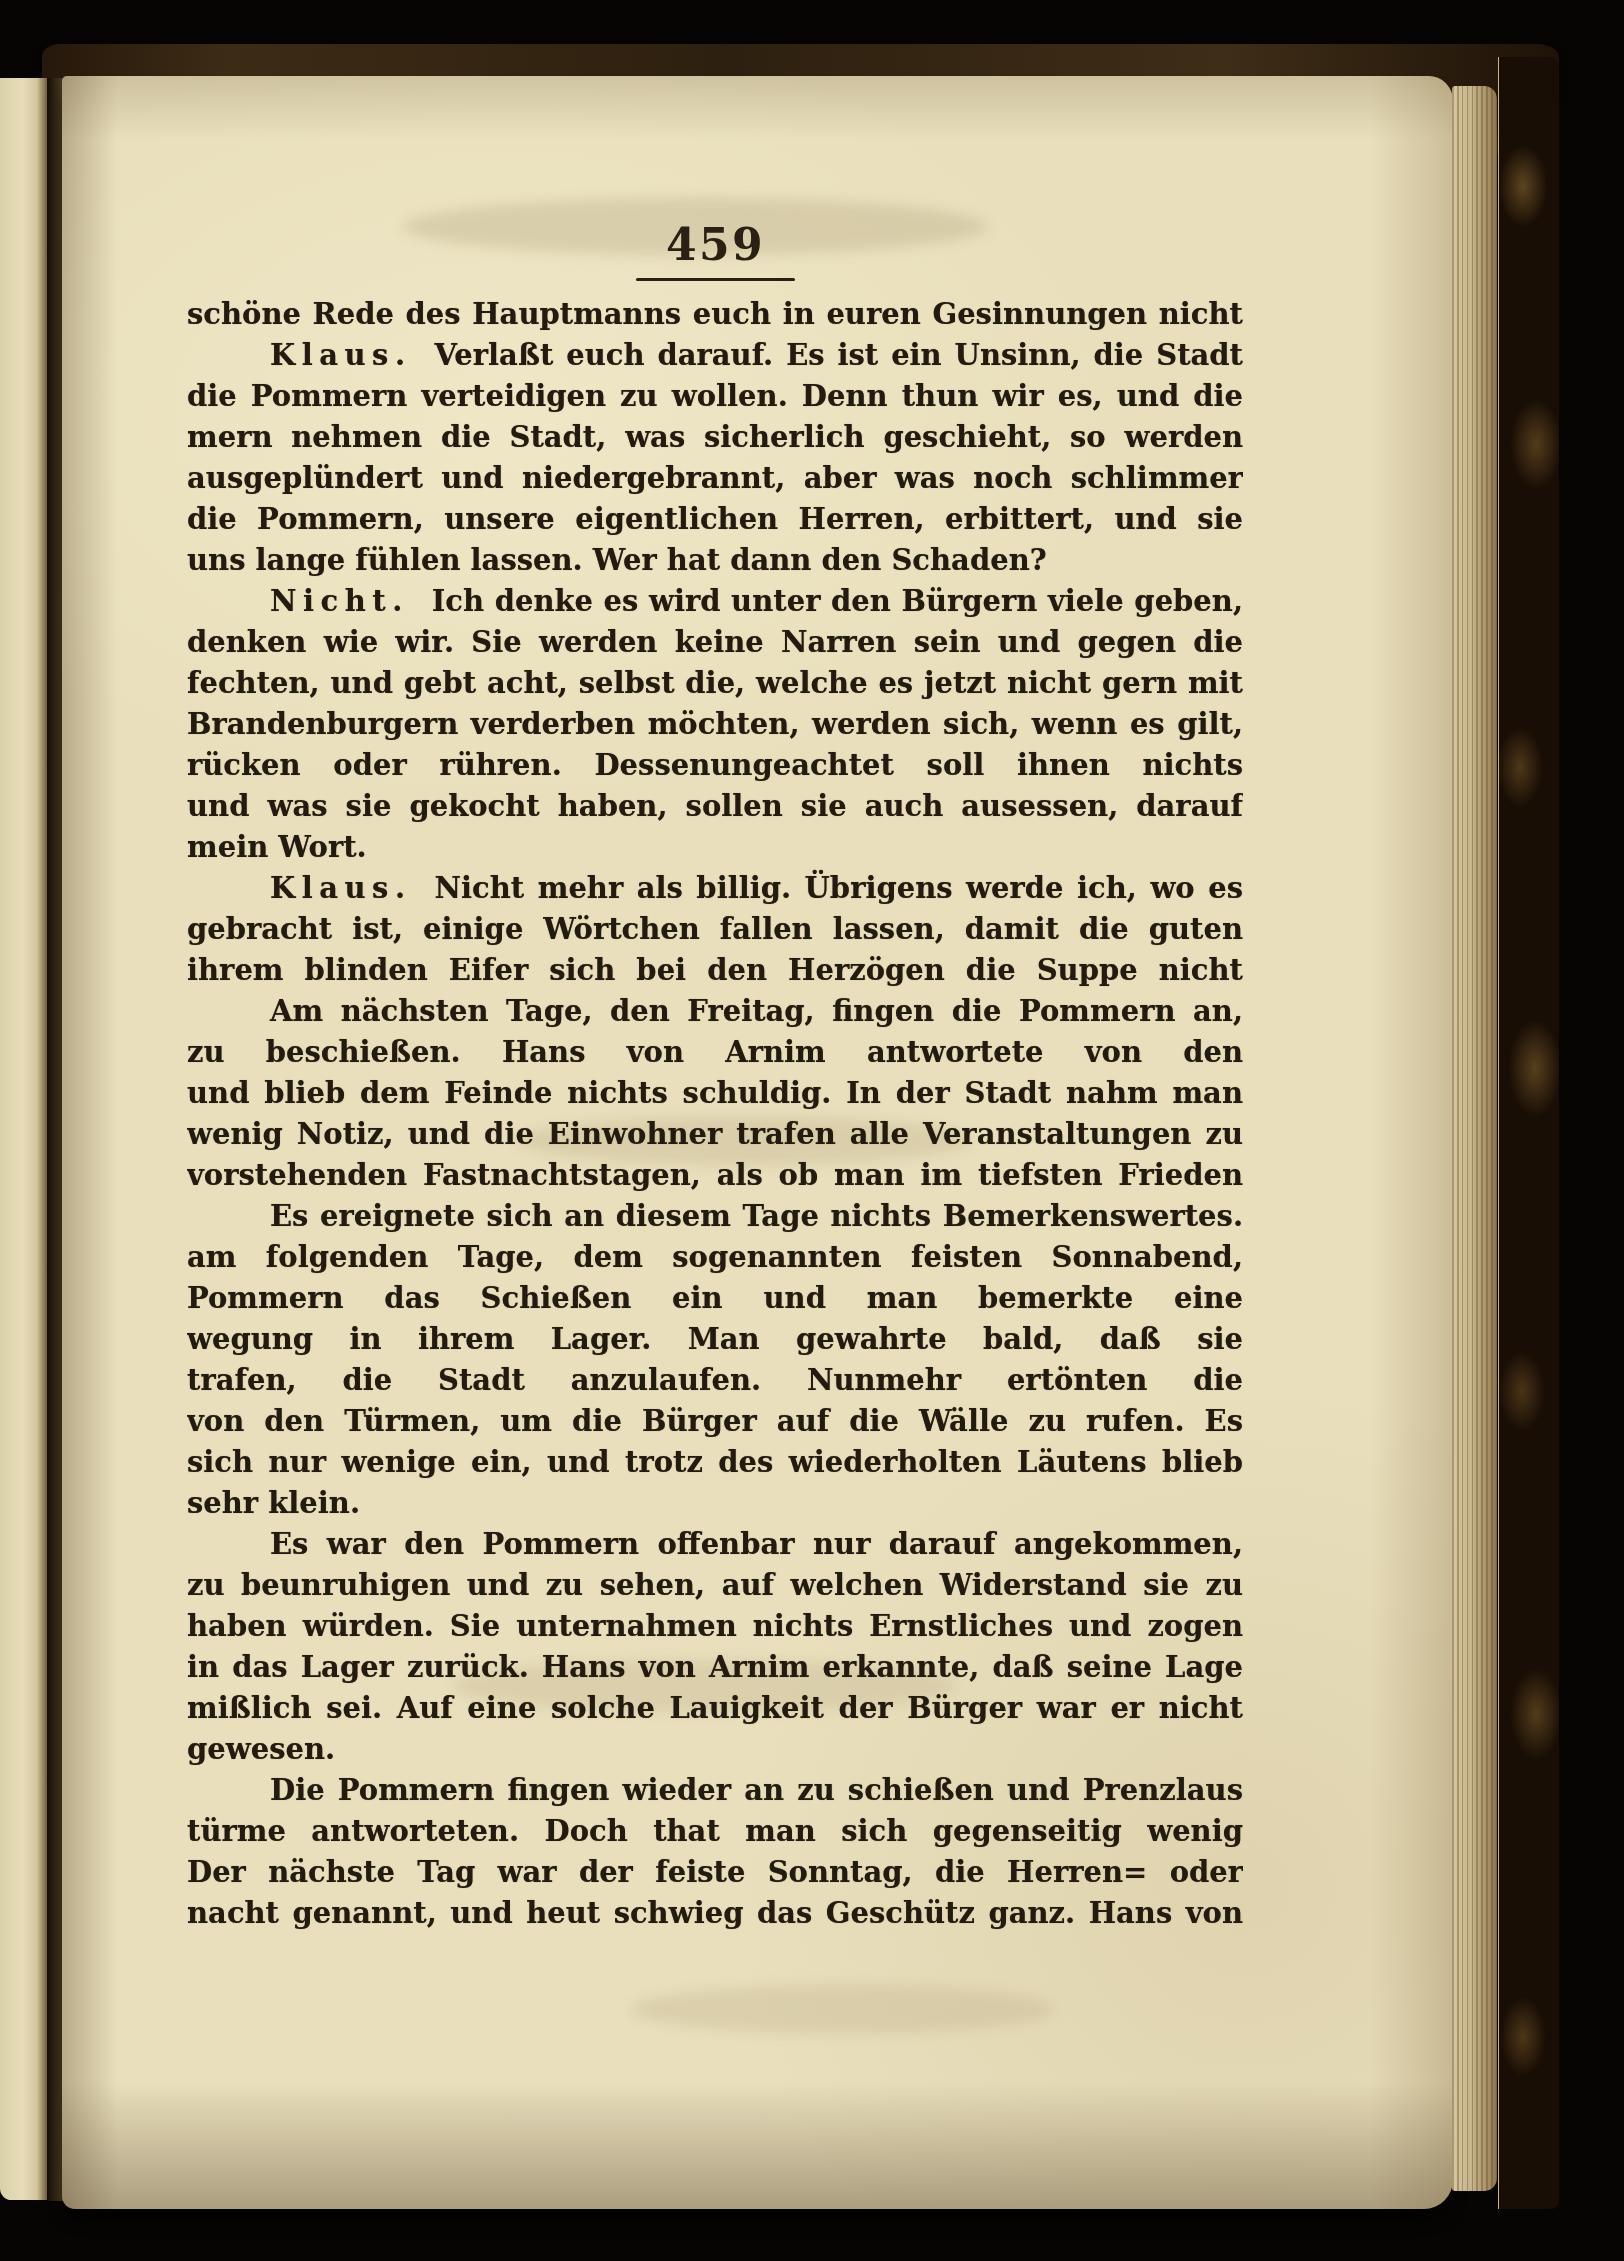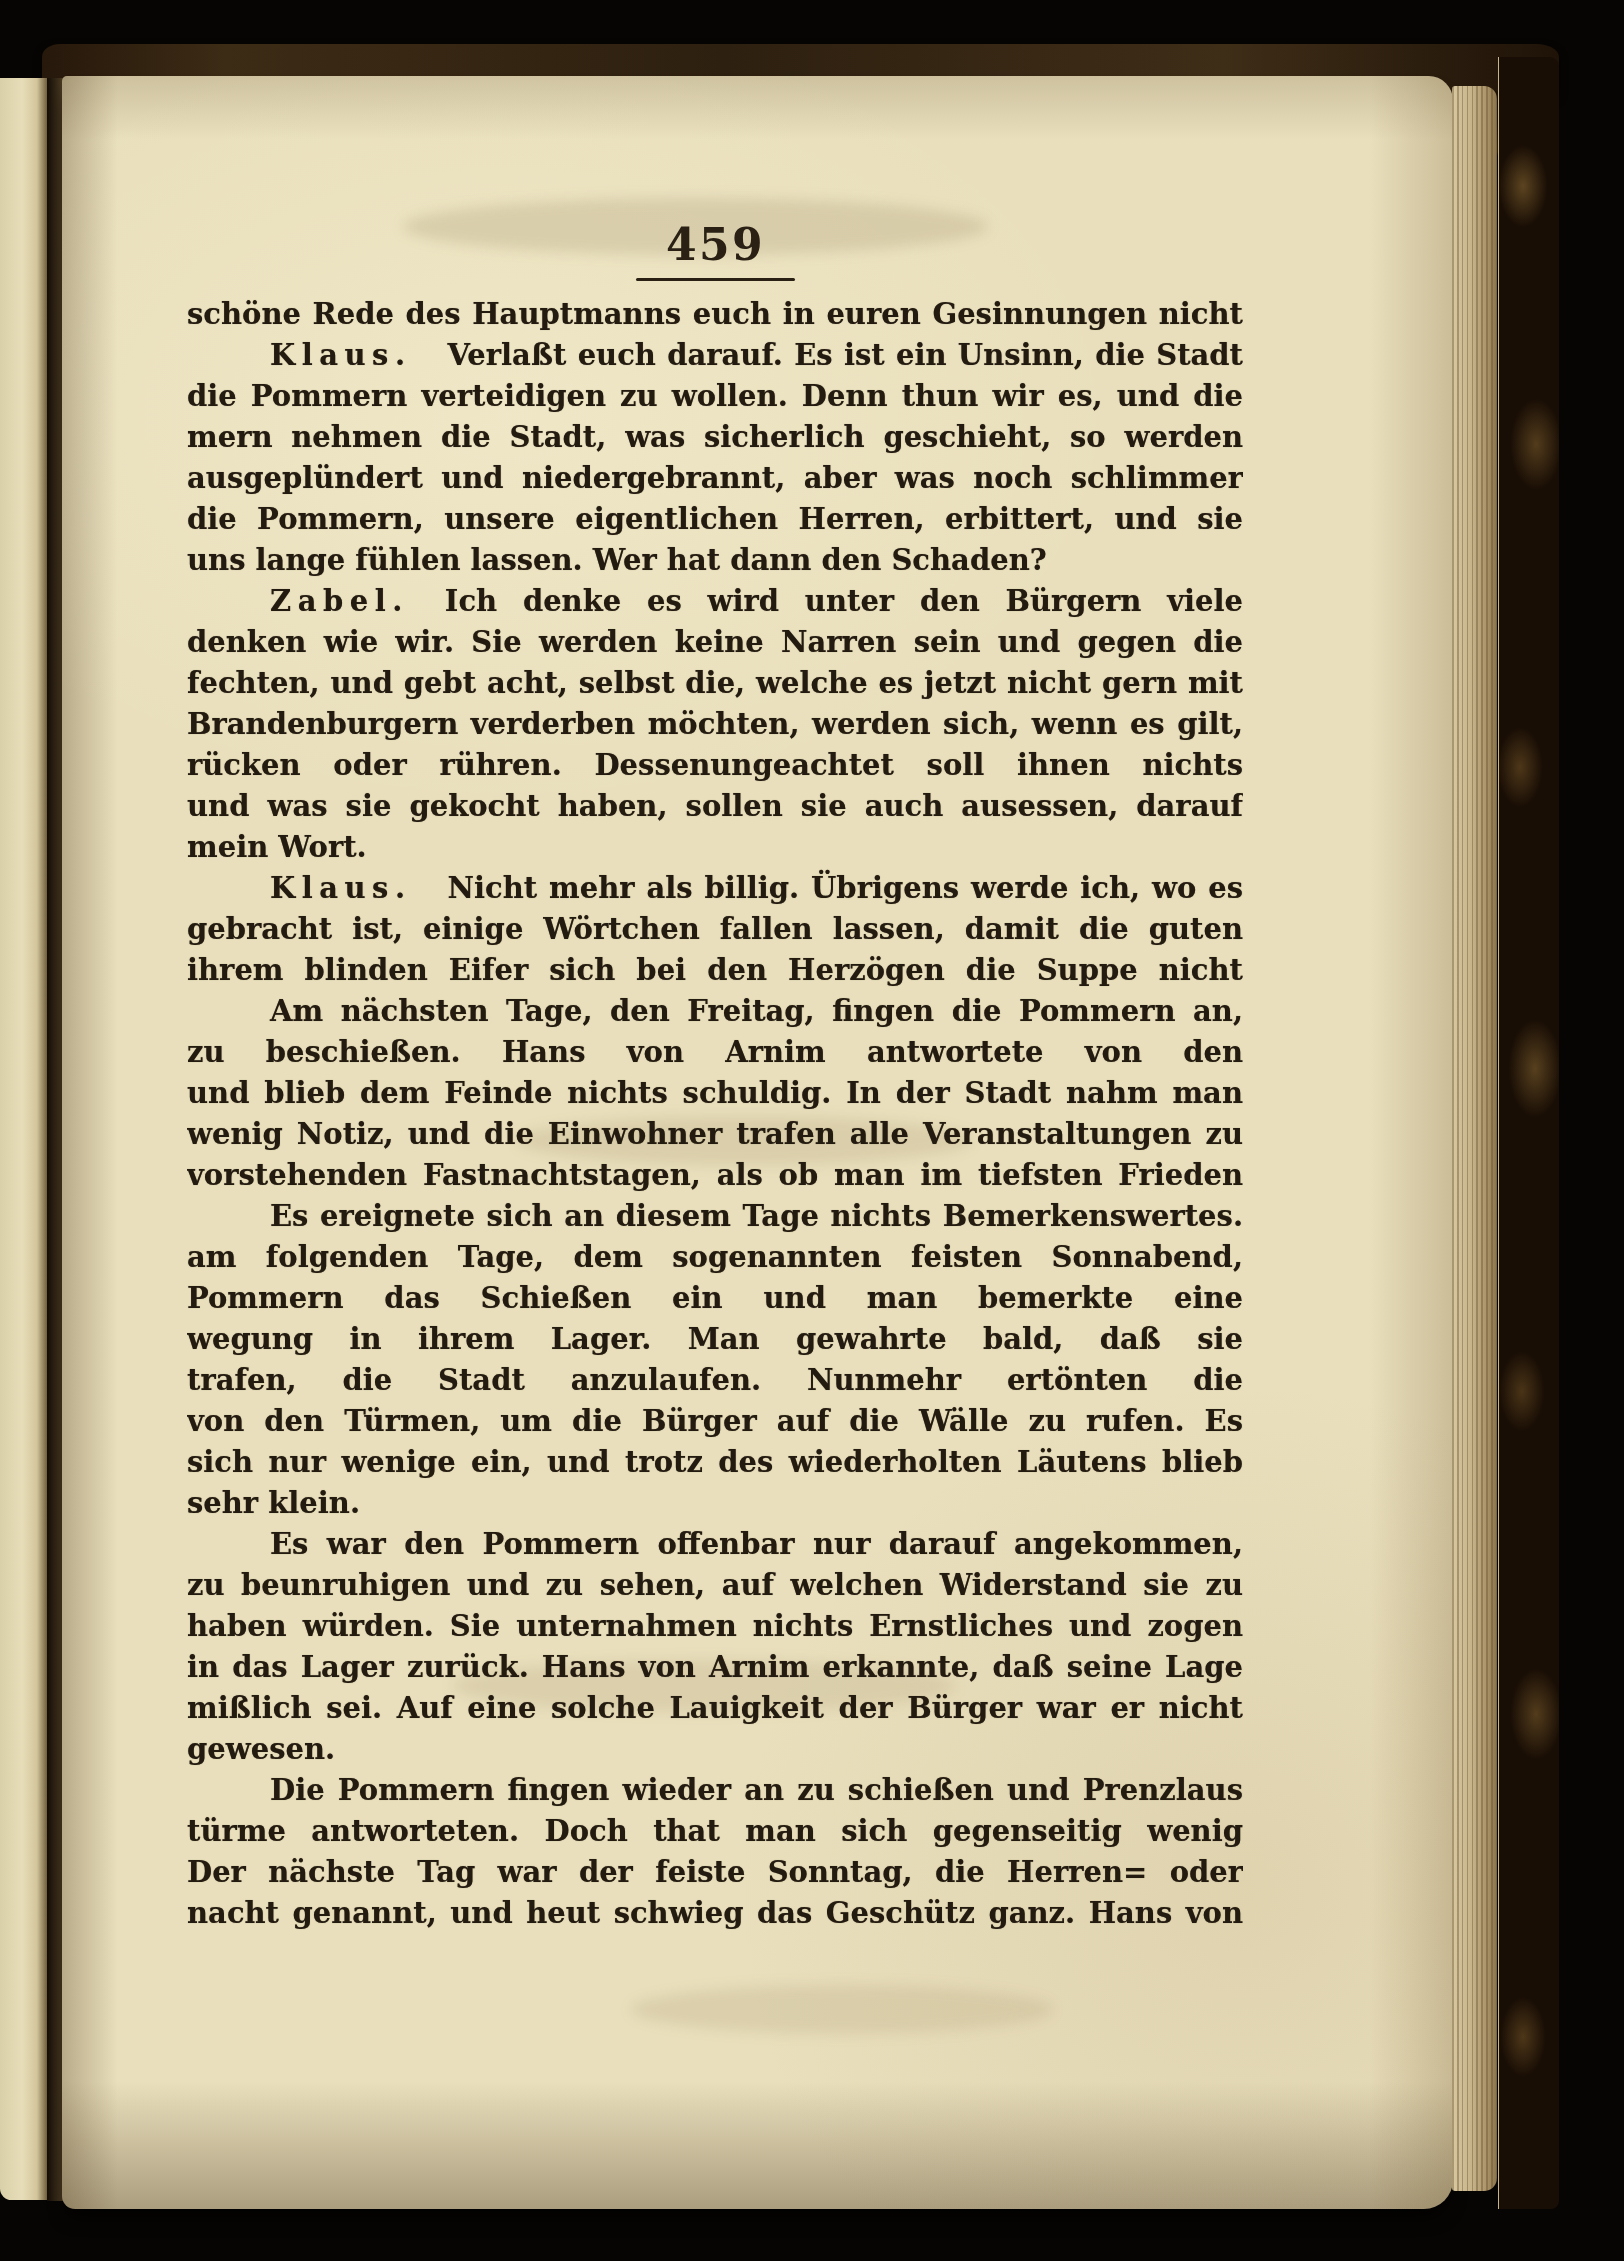--- a/index.html
+++ b/index.html
@@ -92,21 +92,21 @@
     position:absolute;left:125px;top:218px;width:1056px;color:#241b10;
   }
   .line{
     font-size:29px;font-weight:bold;line-height:41px;height:41px;
     text-align:justify;text-align-last:justify;
     overflow:hidden;
     text-shadow:0 0 0.8px rgba(42,30,14,.55);
   }
   .line.par-end{text-align-last:left;}
   .line.indent{text-indent:83px;}
-  .speaker{letter-spacing:6.5px;margin-right:36px;}
+  .speaker{letter-spacing:6.5px;margin-right:23px;}
 
   
   .stain{position:absolute;border-radius:50%;filter:blur(6.5px);pointer-events:none;}
   .s1{left:341px;top:122px;width:585px;height:57px;background:rgba(120,100,55,.16);}
   .s2{left:455px;top:1040px;width:455px;height:49px;background:rgba(120,100,55,.13);}
   .s3{left:390px;top:1584px;width:504px;height:52px;background:rgba(120,100,55,.12);}
   .s4{left:569px;top:1909px;width:422px;height:49px;background:rgba(120,100,55,.12);}
 </style>
 </head>
 <body>
@@ -129,21 +129,21 @@
     </div>
 
     <div class="textblock">
       <div class="line"><span>schöne Rede des Hauptmanns euch in euren Gesinnungen nicht wankend</span></div>
         <div class="line indent"><span class="speaker">Klaus.</span><span>Verlaßt euch darauf.  Es ist ein Unsinn, die Stadt gegen</span></div>
         <div class="line"><span>die Pommern verteidigen zu wollen.  Denn thun wir es, und die Pom=</span></div>
         <div class="line"><span>mern nehmen die Stadt, was sicherlich geschieht, so werden unsere Häuser</span></div>
         <div class="line"><span>ausgeplündert und niedergebrannt, aber was noch schlimmer ist, wir haben</span></div>
         <div class="line"><span>die Pommern, unsere eigentlichen Herren, erbittert, und sie werden es</span></div>
         <div class="line par-end"><span>uns lange fühlen lassen.  Wer hat dann den Schaden?</span></div>
-        <div class="line indent"><span class="speaker">Zabel.</span><span>Ich denke es wird unter den Bürgern viele geben, welche</span></div>
+        <div class="line indent"><span class="speaker">Nicht.</span><span>Ich denke es wird unter den Bürgern viele geben, welche</span></div>
         <div class="line"><span>denken wie wir.  Sie werden keine Narren sein und gegen die Pommern</span></div>
         <div class="line"><span>fechten, und gebt acht, selbst die, welche es jetzt nicht gern mit den</span></div>
         <div class="line"><span>Brandenburgern verderben möchten, werden sich, wenn es gilt, nicht</span></div>
         <div class="line"><span>rücken oder rühren.  Dessenungeachtet soll ihnen nichts geschenkt sein,</span></div>
         <div class="line"><span>und was sie gekocht haben, sollen sie auch ausessen, darauf geb' ich euch</span></div>
         <div class="line par-end"><span>mein Wort.</span></div>
         <div class="line indent"><span class="speaker">Klaus.</span><span>Nicht mehr als billig.  Übrigens werde ich, wo es an=</span></div>
         <div class="line"><span>gebracht ist, einige Wörtchen fallen lassen, damit die guten Bürger in</span></div>
         <div class="line"><span>ihrem blinden Eifer sich bei den Herzögen die Suppe nicht versalzen.</span></div>
         <div class="line indent"><span>Am nächsten Tage, den Freitag, fingen die Pommern an, die Stadt</span></div>

